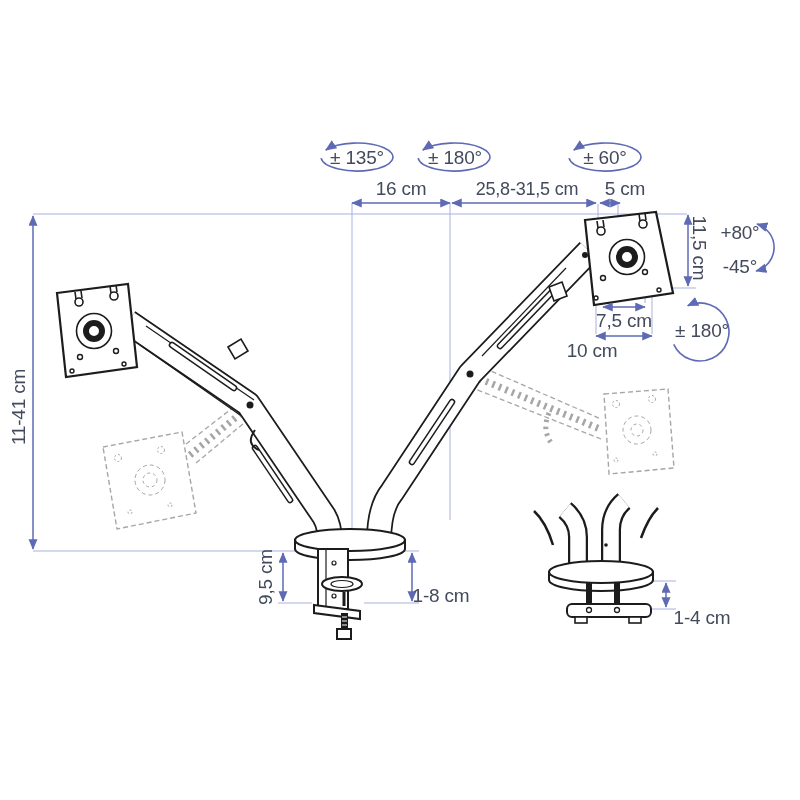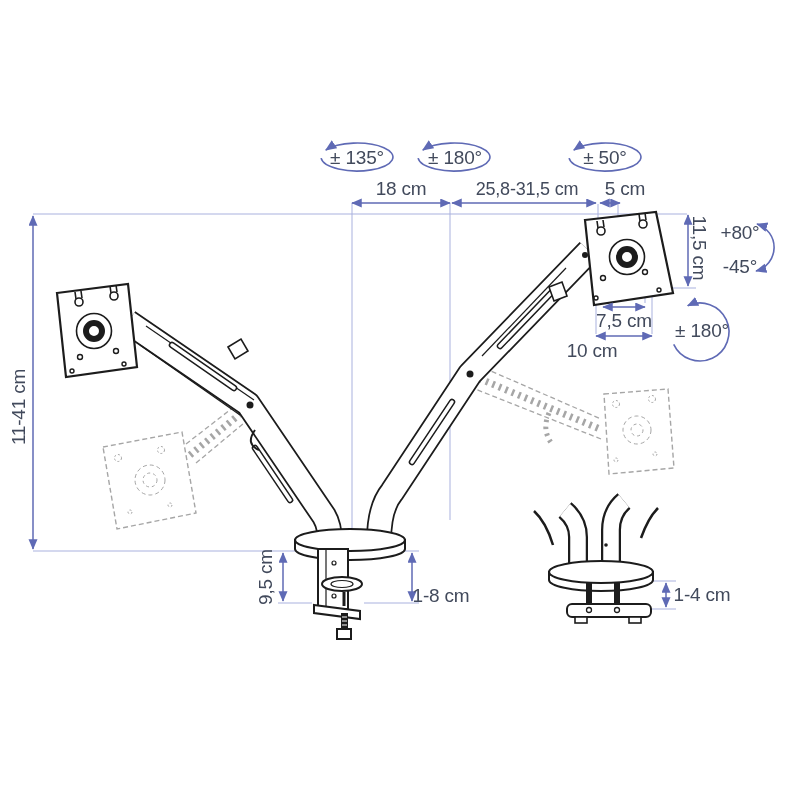--- a/index.html
+++ b/index.html
@@ -175,31 +175,31 @@
     <path d="M321.1,158.2 A36,14 0 1 0 325.8,150" marker-end="url(#ah)"></path>
     <path d="M418.1,158.2 A36,14 0 1 0 422.8,150" marker-end="url(#ah)"></path>
     <path d="M569.1,158.2 A36,14 0 1 0 573.8,150" marker-end="url(#ah)"></path>
     <path d="M757,224 A24.5,24.5 0 0 1 756,271" marker-start="url(#ah)" marker-end="url(#ah)"></path>
     <path d="M673.7,344.3 A29,29 0 1 0 687.7,305.7" marker-end="url(#ah)"></path>
   </g>
 </svg>
 
 <div class="lbl" style="left:357px;top:158px;">± 135°</div>
 <div class="lbl" style="left:455px;top:158px;">± 180°</div>
-<div class="lbl" style="left:605px;top:158px;">± 50°</div>
-
-<div class="lbl" style="left:401px;top:189px;">18 cm</div>
+<div class="lbl" style="left:605px;top:158px;">± 60°</div>
+
+<div class="lbl" style="left:401px;top:189px;">16 cm</div>
 <div class="lbl small" style="left:527px;top:189px;">25,8-31,5 cm</div>
 <div class="lbl" style="left:613px;top:189px;margin-left:12px;">5 cm</div>
 
 <div class="lbl rot-cw" style="left:699px;top:248px;">11,5 cm</div>
 <div class="lbl" style="left:740px;top:233px;">+80°</div>
 <div class="lbl" style="left:740px;top:267px;">-45°</div>
 <div class="lbl" style="left:702px;top:331px;">± 180°</div>
 <div class="lbl" style="left:624px;top:321px;">7,5 cm</div>
 <div class="lbl" style="left:592px;top:351px;">10 cm</div>
 
 <div class="lbl rot-ccw" style="left:19px;top:407px;">11-41 cm</div>
 <div class="lbl rot-ccw" style="left:266px;top:577px;">9,5 cm</div>
 <div class="lbl" style="left:441px;top:576px;margin-top:20px;">1-8 cm</div>
-<div class="lbl" style="left:702px;top:595px;text-align:center;">1-4 cm</div>
+<div class="lbl" style="left:702px;top:618px;text-align:center;">1-4 cm</div>
 
 </div>
 
 </body></html>

